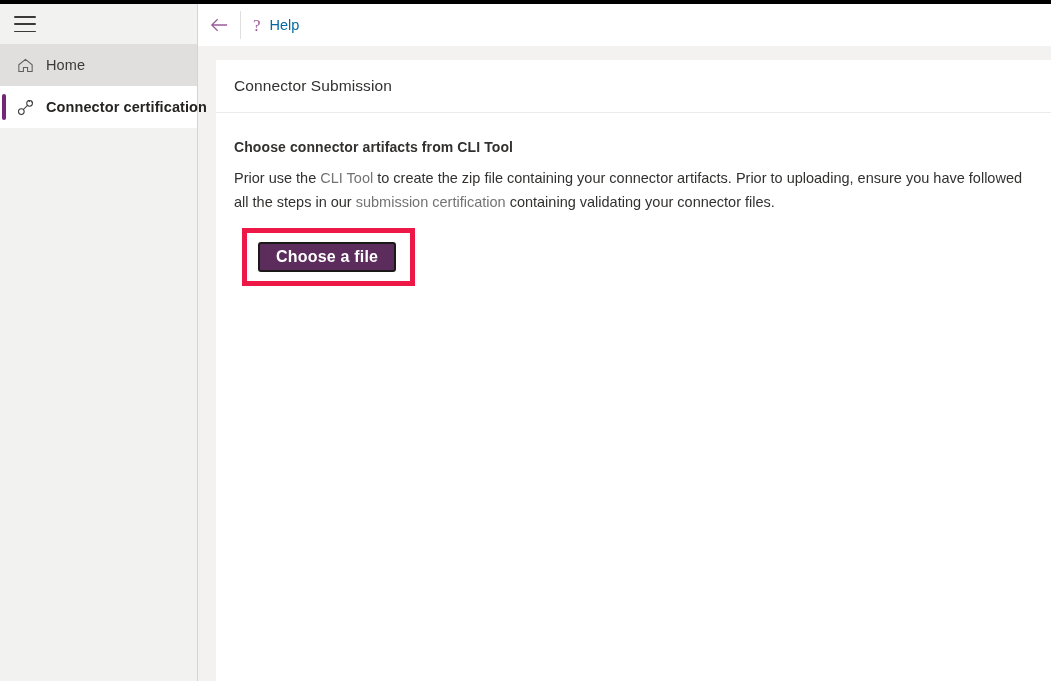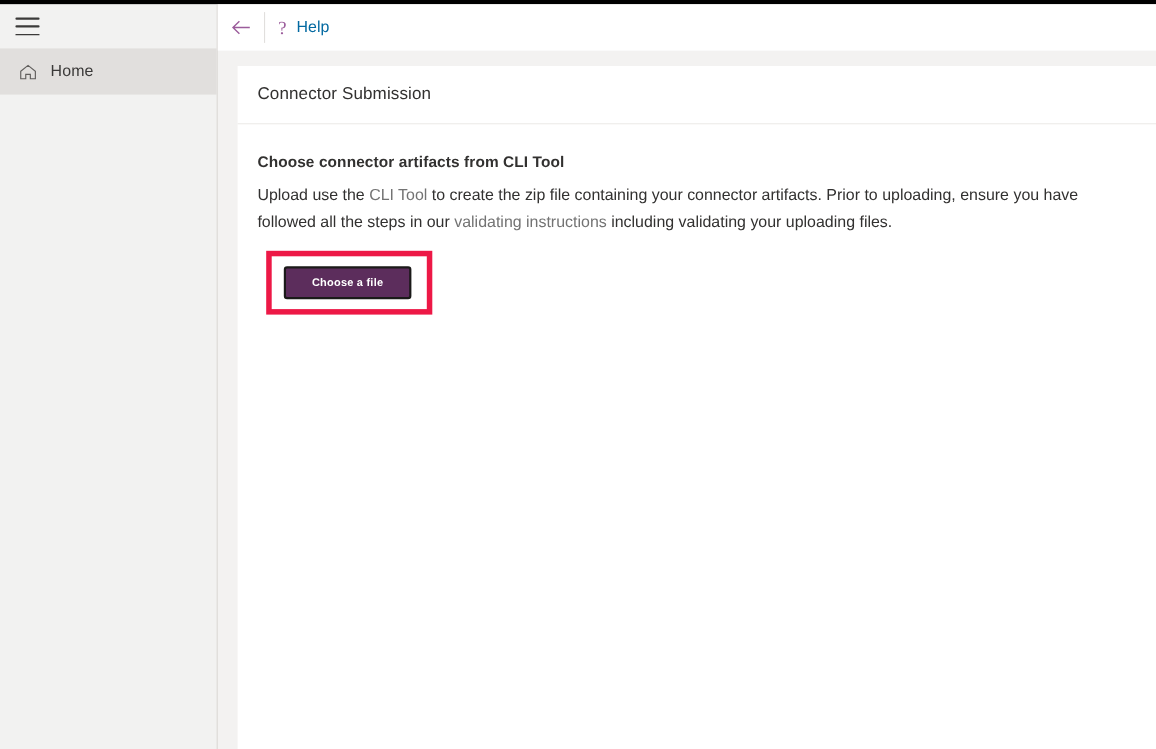--- a/index.html
+++ b/index.html
@@ -229,21 +229,21 @@
     display: inline-flex;
     align-items: center;
     justify-content: center;
     min-width: 116px;
     height: 30px;
     padding: 0 16px;
     background: #5C2D5C;
     border: 2px solid #1B1A19;
     border-radius: 3px;
     color: #FFFFFF;
-    font-size: 10px;
+    font-size: 16px;
     font-weight: bold;
     letter-spacing: .2px;
     cursor: pointer;
     box-sizing: border-box;
     font-family: "Liberation Sans", sans-serif;
   }
 </style>
 </head>
 <body>
 
@@ -265,20 +265,32 @@
       <span class="nav-icon">
         <svg width="19" height="19" viewBox="0 0 20 20" fill="none" stroke="#605E5C" stroke-width="1.1">
           <path d="M3 9.2 L10 3.6 L17 9.2 L17 16.4 L12.2 16.4 L12.2 12.2 L7.8 12.2 L7.8 16.4 L3 16.4 Z"></path>
         </svg>
       </span>
       <span class="nav-label">Home</span>
     </div>
 
 
 
+    <div class="nav-item state-selected">
+      <span class="sel-bar"></span>
+      <span class="nav-icon">
+        <svg width="19" height="19" viewBox="0 0 20 20" fill="none" stroke="#3B3A39" stroke-width="1.1">
+          <circle cx="5.6" cy="14.3" r="3.0"></circle>
+          <circle cx="14.3" cy="5.6" r="3.0"></circle>
+          <path d="M7.8 12.1 L12.1 7.8"></path>
+          <path d="M13.0 2.4 L14.6 4.0 M16.0 3.4 L17.6 5.0"></path>
+        </svg>
+      </span>
+      <span class="nav-label">Connector certification</span>
+    </div>
 
   </nav>
 
   <div class="main">
 
     <div class="cmdbar">
       <div class="cmd-back">
         <svg width="22" height="18" viewBox="0 0 24 20" fill="none" stroke="#9B5C9B" stroke-width="1.4">
           <path d="M21 10 L4 10 M10.5 3.6 L4 10 L10.5 16.4"></path>
         </svg>
@@ -293,21 +305,21 @@
     <div class="page-body">
       <div class="card">
 
         <div class="card-header">
           <span class="card-title">Connector Submission</span>
         </div>
 
         <div class="card-content">
           <h3 class="section-heading">Choose connector artifacts from CLI Tool</h3>
 
-          <p class="section-para"><span>Upload use the </span><a>CLI Tool</a><span> to create the zip file containing your connector artifacts. Prior to uploading, ensure you have followed all the steps in our </span><a>validating instructions</a><span> including validating your uploading files.</span></p>
+          <p class="section-para"><span>Prior use the </span><a>CLI Tool</a><span> to create the zip file containing your connector artifacts. Prior to uploading, ensure you have followed all the steps in our </span><a>submission certification</a><span> containing validating your connector files.</span></p>
 
           <div class="highlight-box">
             <button class="choose-file-btn">Choose a file</button>
           </div>
         </div>
 
       </div>
     </div>
 
   </div>

